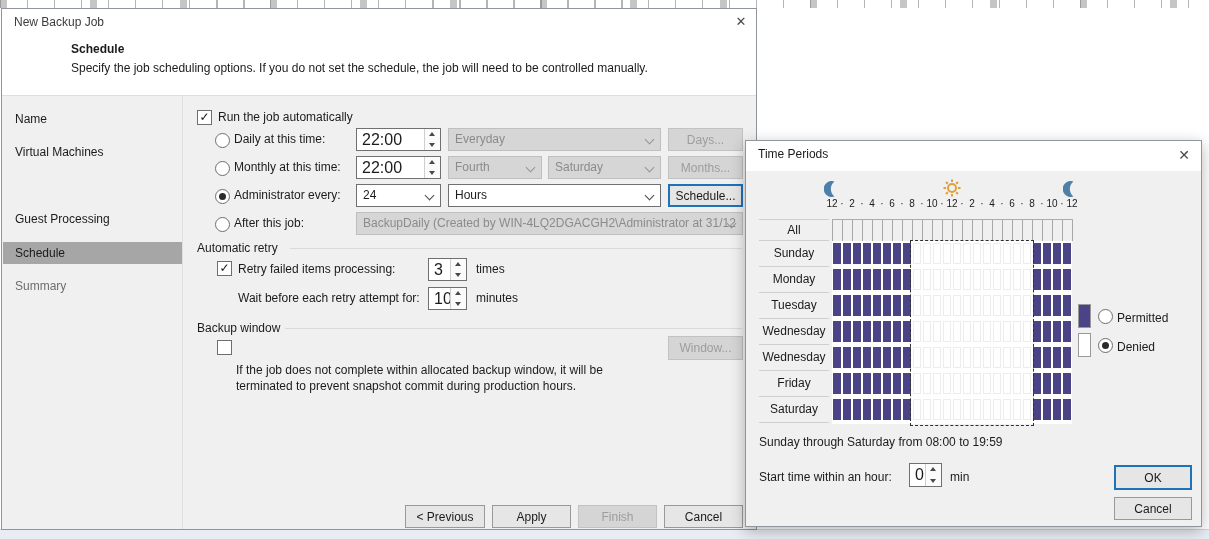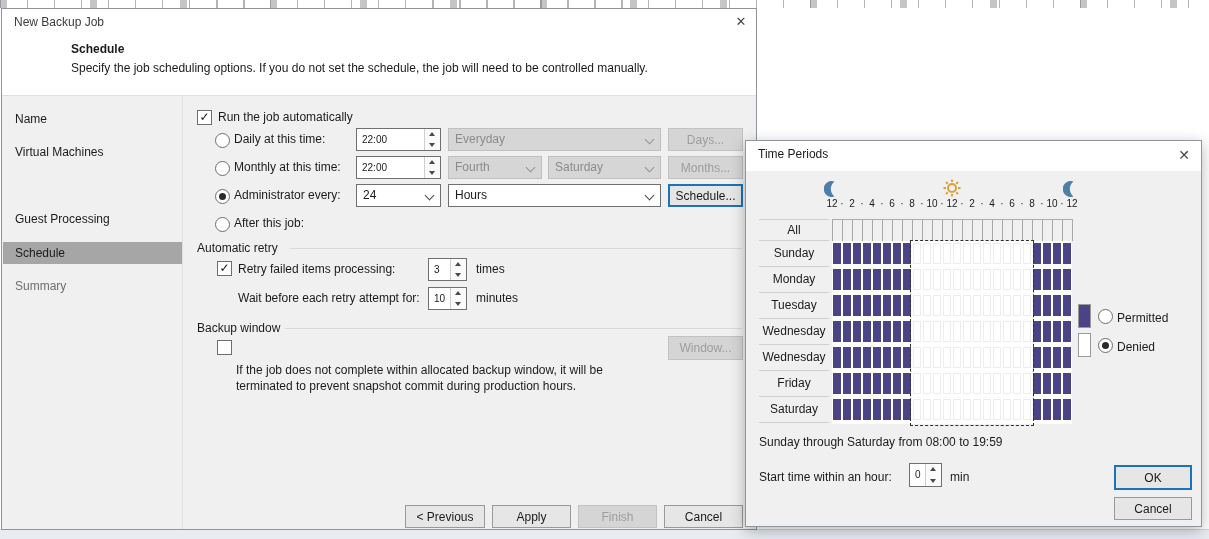--- a/index.html
+++ b/index.html
@@ -37,21 +37,21 @@
   .lbl.note{color:#1b1b1b}
   .cb{position:absolute;width:13px;height:13px;background:#fff;border:1px solid #6e6e6e;box-sizing:content-box;
       font-size:12px;line-height:13px;text-align:center;color:#1a1a1a;}
   .rad{position:absolute;width:13px;height:13px;background:#fff;border:1px solid #6e6e6e;border-radius:50%;}
   .rad.sel::after{content:"";position:absolute;left:3px;top:3px;width:7px;height:7px;border-radius:50%;background:#2b2b2b;}
   .combo{position:absolute;height:23px;background:#fff;border:1px solid #707070;box-sizing:border-box;
          font-size:12px;line-height:21px;padding:0 18px 0 6px;overflow:hidden;white-space:nowrap;}
   .combo .chev{position:absolute;right:7px;top:7px;width:6px;height:6px;border-left:1px solid #4a4a4a;border-bottom:1px solid #4a4a4a;transform:rotate(-45deg);}
   .combo.dis{background:#d6d6d6;border-color:#bfbfbf;color:#8b8b8b;}
   .combo.dis .chev{border-color:#949494;}
-  .spin{position:absolute;height:23px;background:#fff;border:1px solid #707070;box-sizing:border-box;font-size:10px;}
+  .spin{position:absolute;height:23px;background:#fff;border:1px solid #707070;box-sizing:border-box;font-size:16px;}
   .spin .val{position:absolute;left:5px;top:0;line-height:21px;}
   .spin .btns{position:absolute;right:0;top:0;bottom:0;width:15px;border-left:1px solid #cfcfcf;background:#fbfbfb;}
   .spin .btns>div{height:50%;position:relative;}
   .tri-u,.tri-d{position:absolute;left:4px;width:0;height:0;border-left:3px solid transparent;border-right:3px solid transparent;}
   .tri-u{border-bottom:4px solid #494949;top:3px;}
   .tri-d{border-top:4px solid #494949;bottom:3px;}
   .btn{position:absolute;height:23px;background:#e6e6e6;border:1px solid #999;box-sizing:border-box;
        font-family:inherit;font-size:12px;text-align:center;line-height:20px;color:#1b1b1b;padding:0;}
   .btn.dis{background:#d5d5d5;border-color:#c2c2c2;color:#9d9d9d;}
   .btn.focus{border:2px solid #1d72b8;line-height:18px;}
@@ -139,20 +139,23 @@
   <div class="combo" style="left:354px;top:175px;width:85px">
     <span>24</span><span class="chev"></span>
   </div>
   <div class="combo" style="left:446px;top:175px;width:213px">
     <span>Hours</span><span class="chev"></span>
   </div>
   <button class="btn focus" style="left:666px;top:175px;width:75px">Schedule...</button>
 
   <div class="rad" style="left:213px;top:208px"></div>
   <div class="lbl" style="left:232px;top:207px">After this job:</div>
+  <div class="combo dis" style="left:354px;top:203px;width:387px">
+    <span>BackupDaily (Created by WIN-4LQ2DGACGH2\Administrator at 31/12</span><span class="chev"></span>
+  </div>
 
   <div class="lbl" style="left:195px;top:232px">Automatic retry</div>
   <div class="gline" style="left:288px;top:239px;width:452px"></div>
   <div class="cb" style="left:215px;top:252px">✓</div>
   <div class="lbl" style="left:236px;top:253px">Retry failed items processing:</div>
   <div class="spin" style="left:426px;top:249px;width:39px">
     <span class="val">3</span>
     <span class="btns">
         <div>
           <i class="tri-u"></i>

